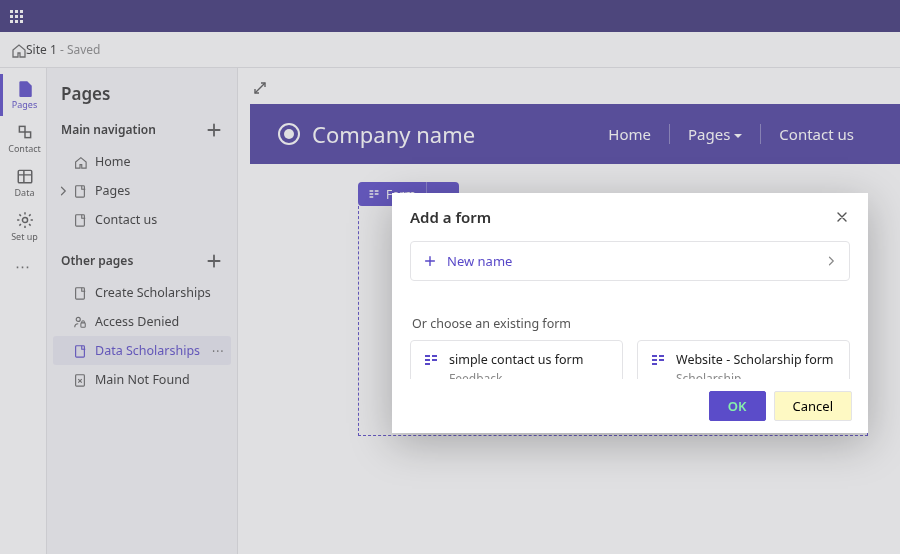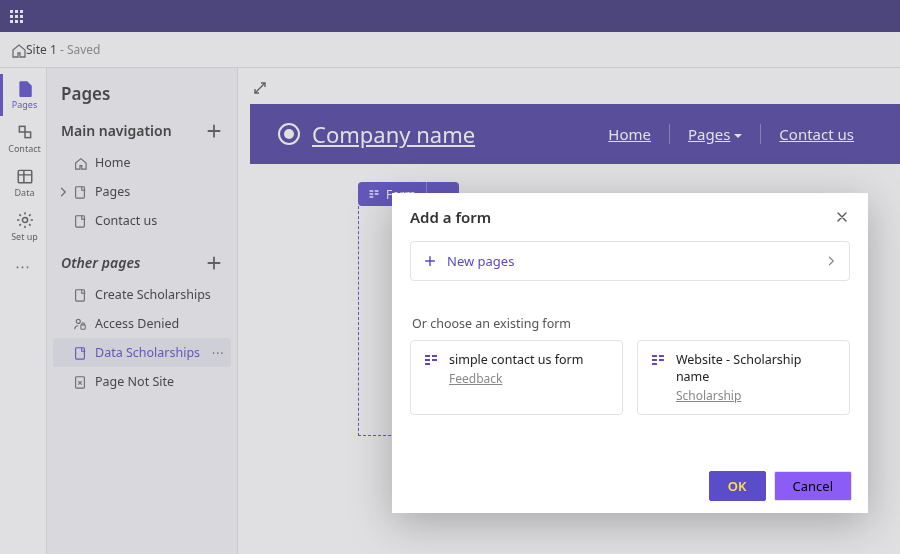--- a/index.html
+++ b/index.html
@@ -34,70 +34,70 @@
   
   .rail{width:47px;border-right:1px solid var(--border);display:flex;flex-direction:column;align-items:center;padding-top:6px;gap:2px;}
   .rail-item{width:46px;display:flex;flex-direction:column;align-items:center;gap:1px;padding:5px 0;font-size:9px;color:#555;cursor:pointer;border-left:3px solid transparent;}
   .rail-item.active{color:var(--accent);border-left-color:var(--accent);}
   .rail-ic{width:18px;height:18px;}
   .rail-more{margin-top:6px;font-size:15px;letter-spacing:1px;color:#666;cursor:pointer;}
 
   
   .leftpanel{width:191px;background:var(--panel);border-right:1px solid var(--border);padding:14px 6px;overflow:auto;}
   .lp-title{font-size:17px;font-weight:600;padding:0 8px 12px;}
-  .lp-section{display:flex;align-items:center;justify-content:space-between;padding:4px 8px 8px;font-size:14px;font-weight:600;}
+  .lp-section{display:flex;align-items:flex-start;justify-content:space-between;padding:4px 8px 8px;font-size:12px;font-weight:600;}
   .lp-add{width:18px;height:18px;color:#555;cursor:pointer;}
   .lp-item{display:flex;align-items:center;gap:8px;padding:6px 8px 6px 20px;font-size:12.5px;color:#333;border-radius:3px;cursor:pointer;position:relative;}
   .lp-item.sel{background:#e9e8f2;color:var(--accent);}
   .lp-item .chev{position:absolute;left:4px;width:12px;height:12px;color:#666;}
   .lp-item .dots{position:absolute;right:6px;color:#777;letter-spacing:1px;display:none;}
   .lp-item.sel .dots{display:inline;}
   .lp-ic{width:14px;height:14px;color:#666;}
   .lp-item.sel .lp-ic{color:var(--accent);}
-  .lp-section.sub{margin-top:14px;font-style:italic;}
+  .lp-section.sub{margin-top:14px;}
 
   
   .canvas{flex:1;background:#fff;position:relative;overflow:hidden;}
   .canvas-expand{position:absolute;top:12px;left:14px;width:16px;height:16px;color:#555;cursor:pointer;}
-  .site-banner{margin:36px 0 0 12px;height:60px;background:var(--banner);display:flex;align-items:center;color:#fff;padding:16px 28px;gap:12px;text-decoration:underline;}
+  .site-banner{margin:36px 0 0 12px;height:60px;background:var(--banner);display:flex;align-items:center;color:#fff;padding:16px 28px;gap:12px;}
   .brand-logo{width:22px;height:22px;border:2.5px solid #fff;border-radius:50%;position:relative;}
   .brand-logo::after{content:"";position:absolute;inset:4px;border-radius:50%;background:#fff;}
   .brand-name{font-size:22px;font-weight:400;}
   .banner-nav{margin-left:auto;display:flex;align-items:center;gap:0;font-size:15px;}
   .banner-nav a{color:#fff;padding:0 18px;border-left:1px solid rgba(255,255,255,.35);cursor:pointer;}
   .banner-nav a:first-child{border-left:none;}
   .banner-nav .dd::after{content:"";display:inline-block;margin-left:4px;border:4px solid transparent;border-top-color:#fff;transform:translateY(2px);}
 
   .form-region{margin:18px 0 0 120px;width:510px;}
   .form-pill{display:inline-flex;align-items:stretch;border-radius:4px;overflow:hidden;background:var(--accent);height:24px;}
   .form-pill .seg{display:flex;align-items:center;color:#fff;font-size:12px;padding:0 10px;gap:6px;border-left:1px solid rgba(255,255,255,.3);cursor:pointer;}
   .form-pill .seg:first-child{border-left:none;}
   .pill-ic{width:12px;height:12px;}
   .dashed{border:1px dashed var(--accent);height:230px;border-top:none;}
 
   
   .scrim{position:absolute;inset:0;background:rgba(130,130,140,.25);pointer-events:none;}
 
   
-  .modal{position:absolute;left:392px;top:193px;width:476px;height:320px;background:#fff;box-shadow:0 10px 40px rgba(0,0,0,.25);display:flex;flex-direction:column;}
+  .modal{position:absolute;left:392px;top:193px;width:476px;height:240px;background:#fff;box-shadow:0 10px 40px rgba(0,0,0,.25);display:flex;flex-direction:column;}
   .modal-head{display:flex;align-items:center;justify-content:space-between;padding:14px 18px 10px;font-size:15px;font-weight:600;}
   .modal-close{width:16px;height:16px;color:#555;cursor:pointer;}
   .modal-body{padding:4px 18px;flex:1;overflow:auto;}
   .newform{display:flex;align-items:center;gap:10px;border:1px solid var(--border);border-radius:4px;padding:10px 12px;color:var(--accent);font-size:13px;cursor:pointer;}
   .newform .plus{width:14px;height:14px;}
   .newform .chevr{margin-left:auto;width:12px;height:12px;color:#888;}
   .choose{margin:34px 2px 8px;font-size:12.5px;color:#555;}
   .cards{display:flex;gap:14px;justify-content:flex-end;}
   .card{flex:1;border:1px solid var(--border);border-radius:4px;padding:10px 12px;display:flex;gap:10px;cursor:pointer;}
   .card-ic{width:16px;height:16px;color:var(--accent);margin-top:1px;}
   .card-title{font-size:12.5px;color:#222;}
   .card-sub{font-size:12px;color:#888;margin-top:2px;text-decoration:underline;}
   .modal-foot{display:flex;justify-content:flex-end;gap:8px;padding:12px 16px;}
-  .btn{font-size:13px;padding:5px 18px;border-radius:2px;cursor:pointer;border:1px solid var(--border);background:#8b5cf6;}
-  .btn.primary{background:#5b4cc9;color:#fde047;border-color:#5b4cc9;font-weight:600;}
+  .btn{font-size:13px;padding:5px 18px;border-radius:2px;cursor:pointer;border:1px solid var(--border);background:#fef9c3;}
+  .btn.primary{background:#5b4cc9;color:#86efac;border-color:#5b4cc9;font-weight:600;}
 </style>
 </head>
 <body>
 
 <svg width="0" height="0" style="position:absolute">
   <defs>
     <g id="i-home">
         <path d="M3 8l6-5 6 5v7H10v-4H8v4H3z" fill="none" stroke="currentColor" stroke-width="1.3"></path>
       </g>
     <g id="i-page">
@@ -259,21 +259,21 @@
       <svg class="lp-ic" viewBox="0 0 16 16">
           <use href="#i-page"></use>
         </svg>
       <span>Data Scholarships</span>
       <span class="dots">⋯</span>
     </div>
     <div class="lp-item">
       <svg class="lp-ic" viewBox="0 0 16 16">
           <use href="#i-page-x"></use>
         </svg>
-      <span>Page Not Site</span>
+      <span>Main Not Found</span>
     </div>
   </div>
 
   <div class="canvas">
     <svg class="canvas-expand" viewBox="0 0 16 16">
         <use href="#i-expand"></use>
       </svg>
 
     <div class="site-banner">
       <div class="brand-logo"></div>
@@ -307,42 +307,42 @@
     <span>Add a form</span>
     <svg class="modal-close" viewBox="0 0 16 16">
         <use href="#i-x"></use>
       </svg>
   </div>
   <div class="modal-body">
     <div class="newform">
       <svg class="plus" viewBox="0 0 16 16">
           <use href="#i-plus"></use>
         </svg>
-      <span>New pages</span>
+      <span>New name</span>
       <svg class="chevr" viewBox="0 0 16 16">
           <use href="#i-chev-r"></use>
         </svg>
     </div>
     <div class="choose">Or choose an existing form</div>
     <div class="cards">
       <div class="card">
         <svg class="card-ic" viewBox="0 0 16 16">
             <use href="#i-form"></use>
           </svg>
         <div>
           <div class="card-title">simple contact us form</div>
           <div class="card-sub">Feedback</div>
         </div>
       </div>
       <div class="card">
         <svg class="card-ic" viewBox="0 0 16 16">
             <use href="#i-form"></use>
           </svg>
         <div>
-          <div class="card-title">Website - Scholarship name</div>
+          <div class="card-title">Website - Scholarship form</div>
           <div class="card-sub">Scholarship</div>
         </div>
       </div>
     </div>
   </div>
   <div class="modal-foot">
     <button class="btn primary">OK</button>
     <button class="btn">Cancel</button>
   </div>
 </div>

